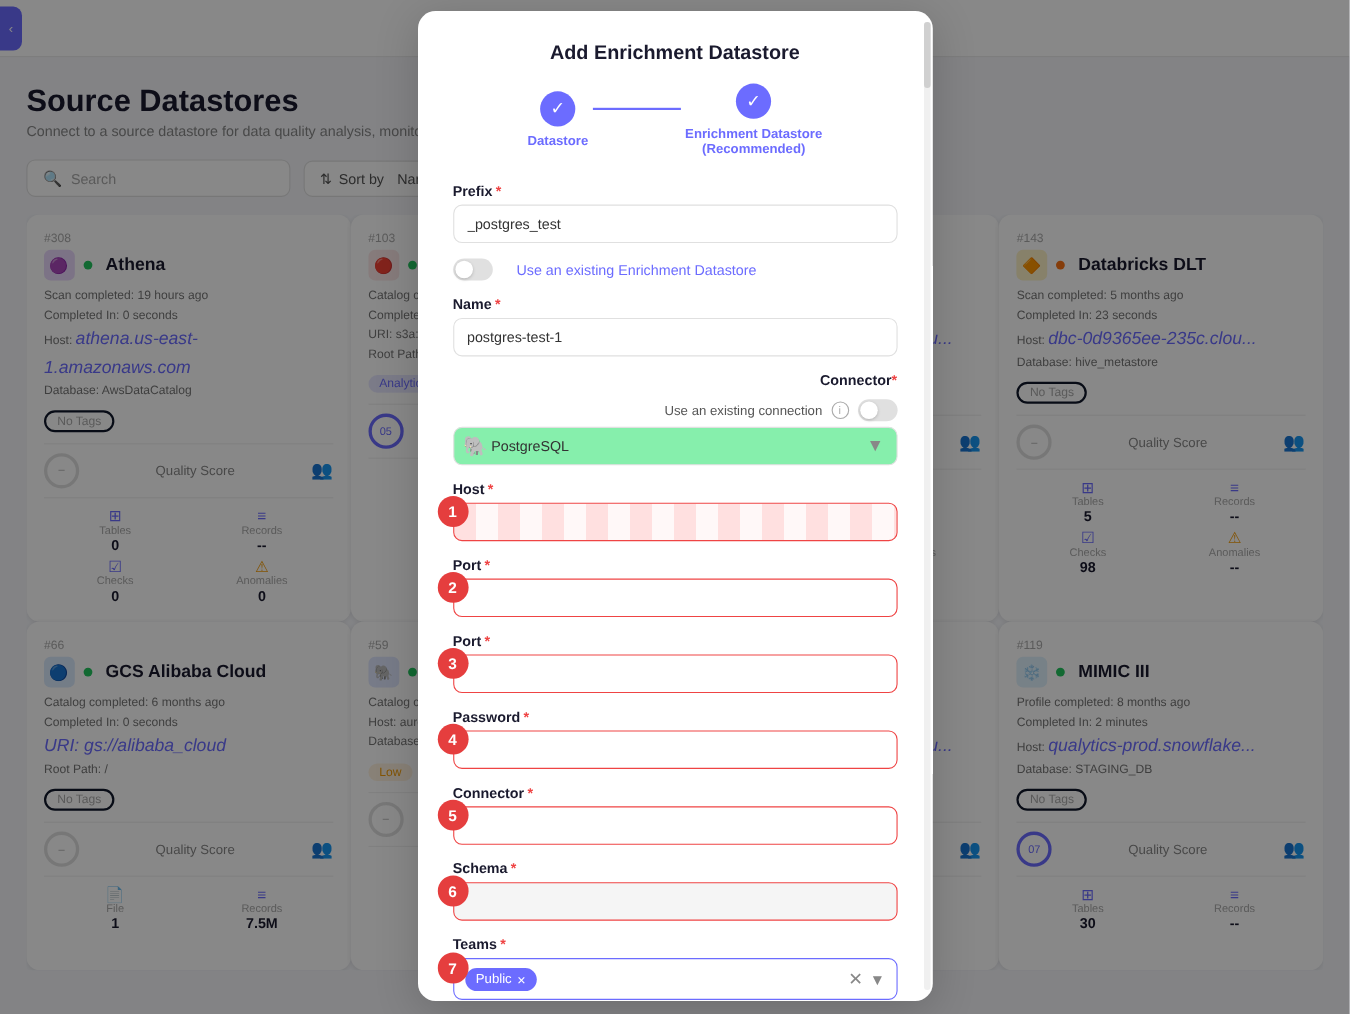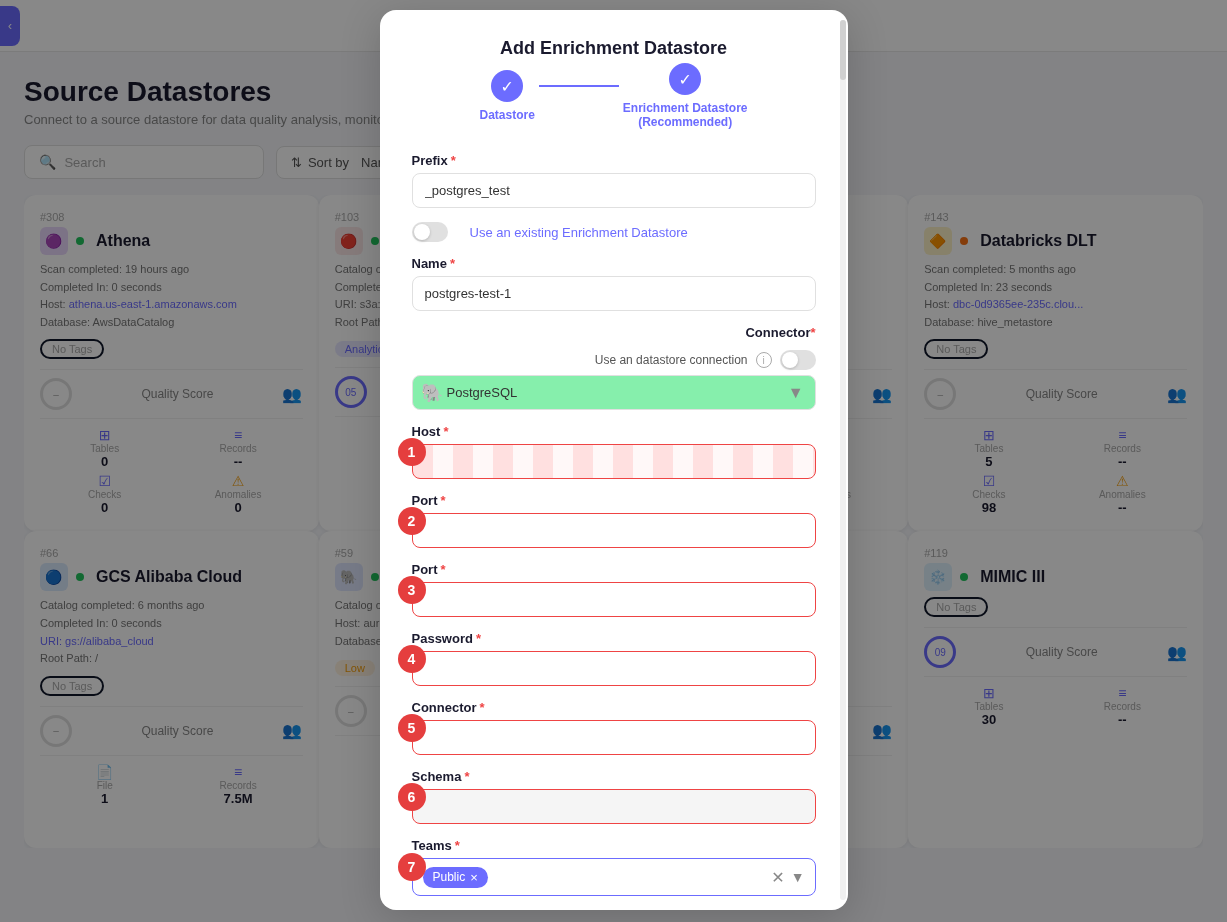--- a/index.html
+++ b/index.html
@@ -24,21 +24,21 @@
     .sort-btn { display: flex; align-items: center; gap: 6px; background: #fff; border: 1px solid #e0e0e0; border-radius: 8px; padding: 8px 14px; font-size: 13px; color: #555; cursor: pointer; }
 
     .cards-grid { display: grid; grid-template-columns: repeat(4, 1fr); overflow: hidden; }
 
     .card { background: #fff; border-radius: 12px; padding: 16px; box-shadow: 0 1px 4px rgba(0,0,0,0.07); position: relative; }
     .card-id { font-size: 11px; color: #aaa; margin-bottom: 4px; }
     .card-title-row { display: flex; align-items: center; gap: 8px; margin-bottom: 6px; }
     .card-icon { width: 28px; height: 28px; border-radius: 6px; display: flex; align-items: center; justify-content: center; font-size: 14px; }
     .card-name { font-size: 16px; font-weight: 700; color: #1a1a2e; }
     .card-meta { font-size: 11px; color: #777; line-height: 1.6; margin-bottom: 8px; }
-    .card-meta a { color: #6c6cff; text-decoration: none; font-size: 11px; }
+    .card-meta a { color: #6c6cff; text-decoration: none; font-size: 16px; font-style: italic; }
     .card-tag { display: inline-block; background: #e8e8ff; color: #6c6cff; font-size: 11px; padding: 2px 10px; border-radius: 12px; margin-bottom: 10px; }
     .card-tag.low { background: #fff3e0; color: #f59e0b; }
     .card-no-tag { font-size: 11px; color: #aaa; border: 2px solid #0f172a; border-radius: 12px; display: inline-block; padding: 2px 10px; margin-bottom: 10px; }
 
     .quality-row { display: flex; align-items: center; justify-content: space-between; padding: 8px 0; border-top: 1px solid #f0f0f0; }
     .quality-circle { width: 32px; height: 32px; border-radius: 50%; border: 3px solid #e0e0e0; display: flex; align-items: center; justify-content: center; font-size: 10px; color: #aaa; }
     .quality-label { font-size: 12px; color: #888; }
     .share-icon { color: #6c6cff; font-size: 16px; }
 
     .stats-row { display: grid; grid-template-columns: 1fr 1fr; gap: 4px; border-top: 1px solid #f0f0f0; padding-top: 8px; }
@@ -48,21 +48,21 @@
     .stat-icon { font-size: 14px; color: #6c6cff; }
 
     .status-dot { width: 8px; height: 8px; border-radius: 50%; background: #22c55e; display: inline-block; margin-right: 4px; }
     .status-dot.orange { background: #f97316; }
 
     
     .overlay { position: absolute; inset: 0; background: rgba(0,0,0,0.45); z-index: 100; }
 
     
     .modal { position: absolute; top: 10px; left: 50%; transform: translateX(-50%); width: 468px; background: #fff; border-radius: 16px; z-index: 200; padding: 28px 32px 28px; box-shadow: 0 8px 40px rgba(0,0,0,0.18); max-height: 900px; overflow-y: auto; }
-    .modal-title { text-align: center; font-size: 18px; font-weight: 700; color: #1a1a2e; margin-bottom: 4px; }
+    .modal-title { text-align: center; font-size: 18px; font-weight: 700; color: #1a1a2e; margin-bottom: 17px; }
 
     
     .stepper { display: flex; align-items: center; justify-content: center; gap: 0; margin-bottom: 24px; }
     .step { display: flex; flex-direction: column; align-items: center; gap: 6px; }
     .step-circle { width: 32px; height: 32px; border-radius: 50%; background: #6c6cff; display: flex; align-items: center; justify-content: center; color: #fff; font-size: 16px; }
     .step-label { font-size: 12px; color: #6c6cff; font-weight: 600; text-align: center; }
     .step-line { width: 80px; height: 2px; background: #6c6cff; margin: 0 4px; margin-bottom: 20px; }
 
     
     .form-group { margin-bottom: 14px; }
@@ -395,23 +395,26 @@
         </div>
       </div>
 
       <div class="card">
         <div class="card-id">#119</div>
         <div class="card-title-row">
           <div class="card-icon" style="background:#e0f2fe;">❄️</div>
           <span class="status-dot"></span>
           <span class="card-name">MIMIC III</span>
         </div>
+        <div class="card-meta">
+          Profile completed: 8 months ago<br>Completed In: 2 minutes<br>Host: <a>qualytics-prod.snowflake...</a><br>Database: STAGING_DB
+        </div>
         <div class="card-no-tag">No Tags</div>
         <div class="quality-row">
-          <div class="quality-circle" style="border-color:#6c6cff;color:#6c6cff;">09</div>
+          <div class="quality-circle" style="border-color:#6c6cff;color:#6c6cff;">07</div>
           <span class="quality-label">Quality Score</span>
           <span class="share-icon">👥</span>
         </div>
         <div class="stats-row">
           <div class="stat-item">
               <div class="stat-icon">⊞</div>
               <div class="stat-label">Tables</div>
               <div class="stat-val">30</div>
             </div>
           <div class="stat-item">
@@ -465,21 +468,21 @@
     </div>
     <input class="form-input" type="text" value="postgres-test-1" style="">
   </div>
 
   <div class="form-group">
     <div class="connector-row">
       <span class="connector-label">
         <span>Connector</span><span class="required">*</span>
       </span>
       <div class="existing-conn-row">
-        <span class="existing-conn-label">Use an datastore connection</span>
+        <span class="existing-conn-label">Use an existing connection</span>
         <div class="info-icon">i</div>
         <div class="toggle">
           <div class="toggle-knob"></div>
         </div>
       </div>
     </div>
     <div class="select-wrap select-with-icon">
       <span class="pg-icon">🐘</span>
       <select>
         <option>PostgreSQL</option>

